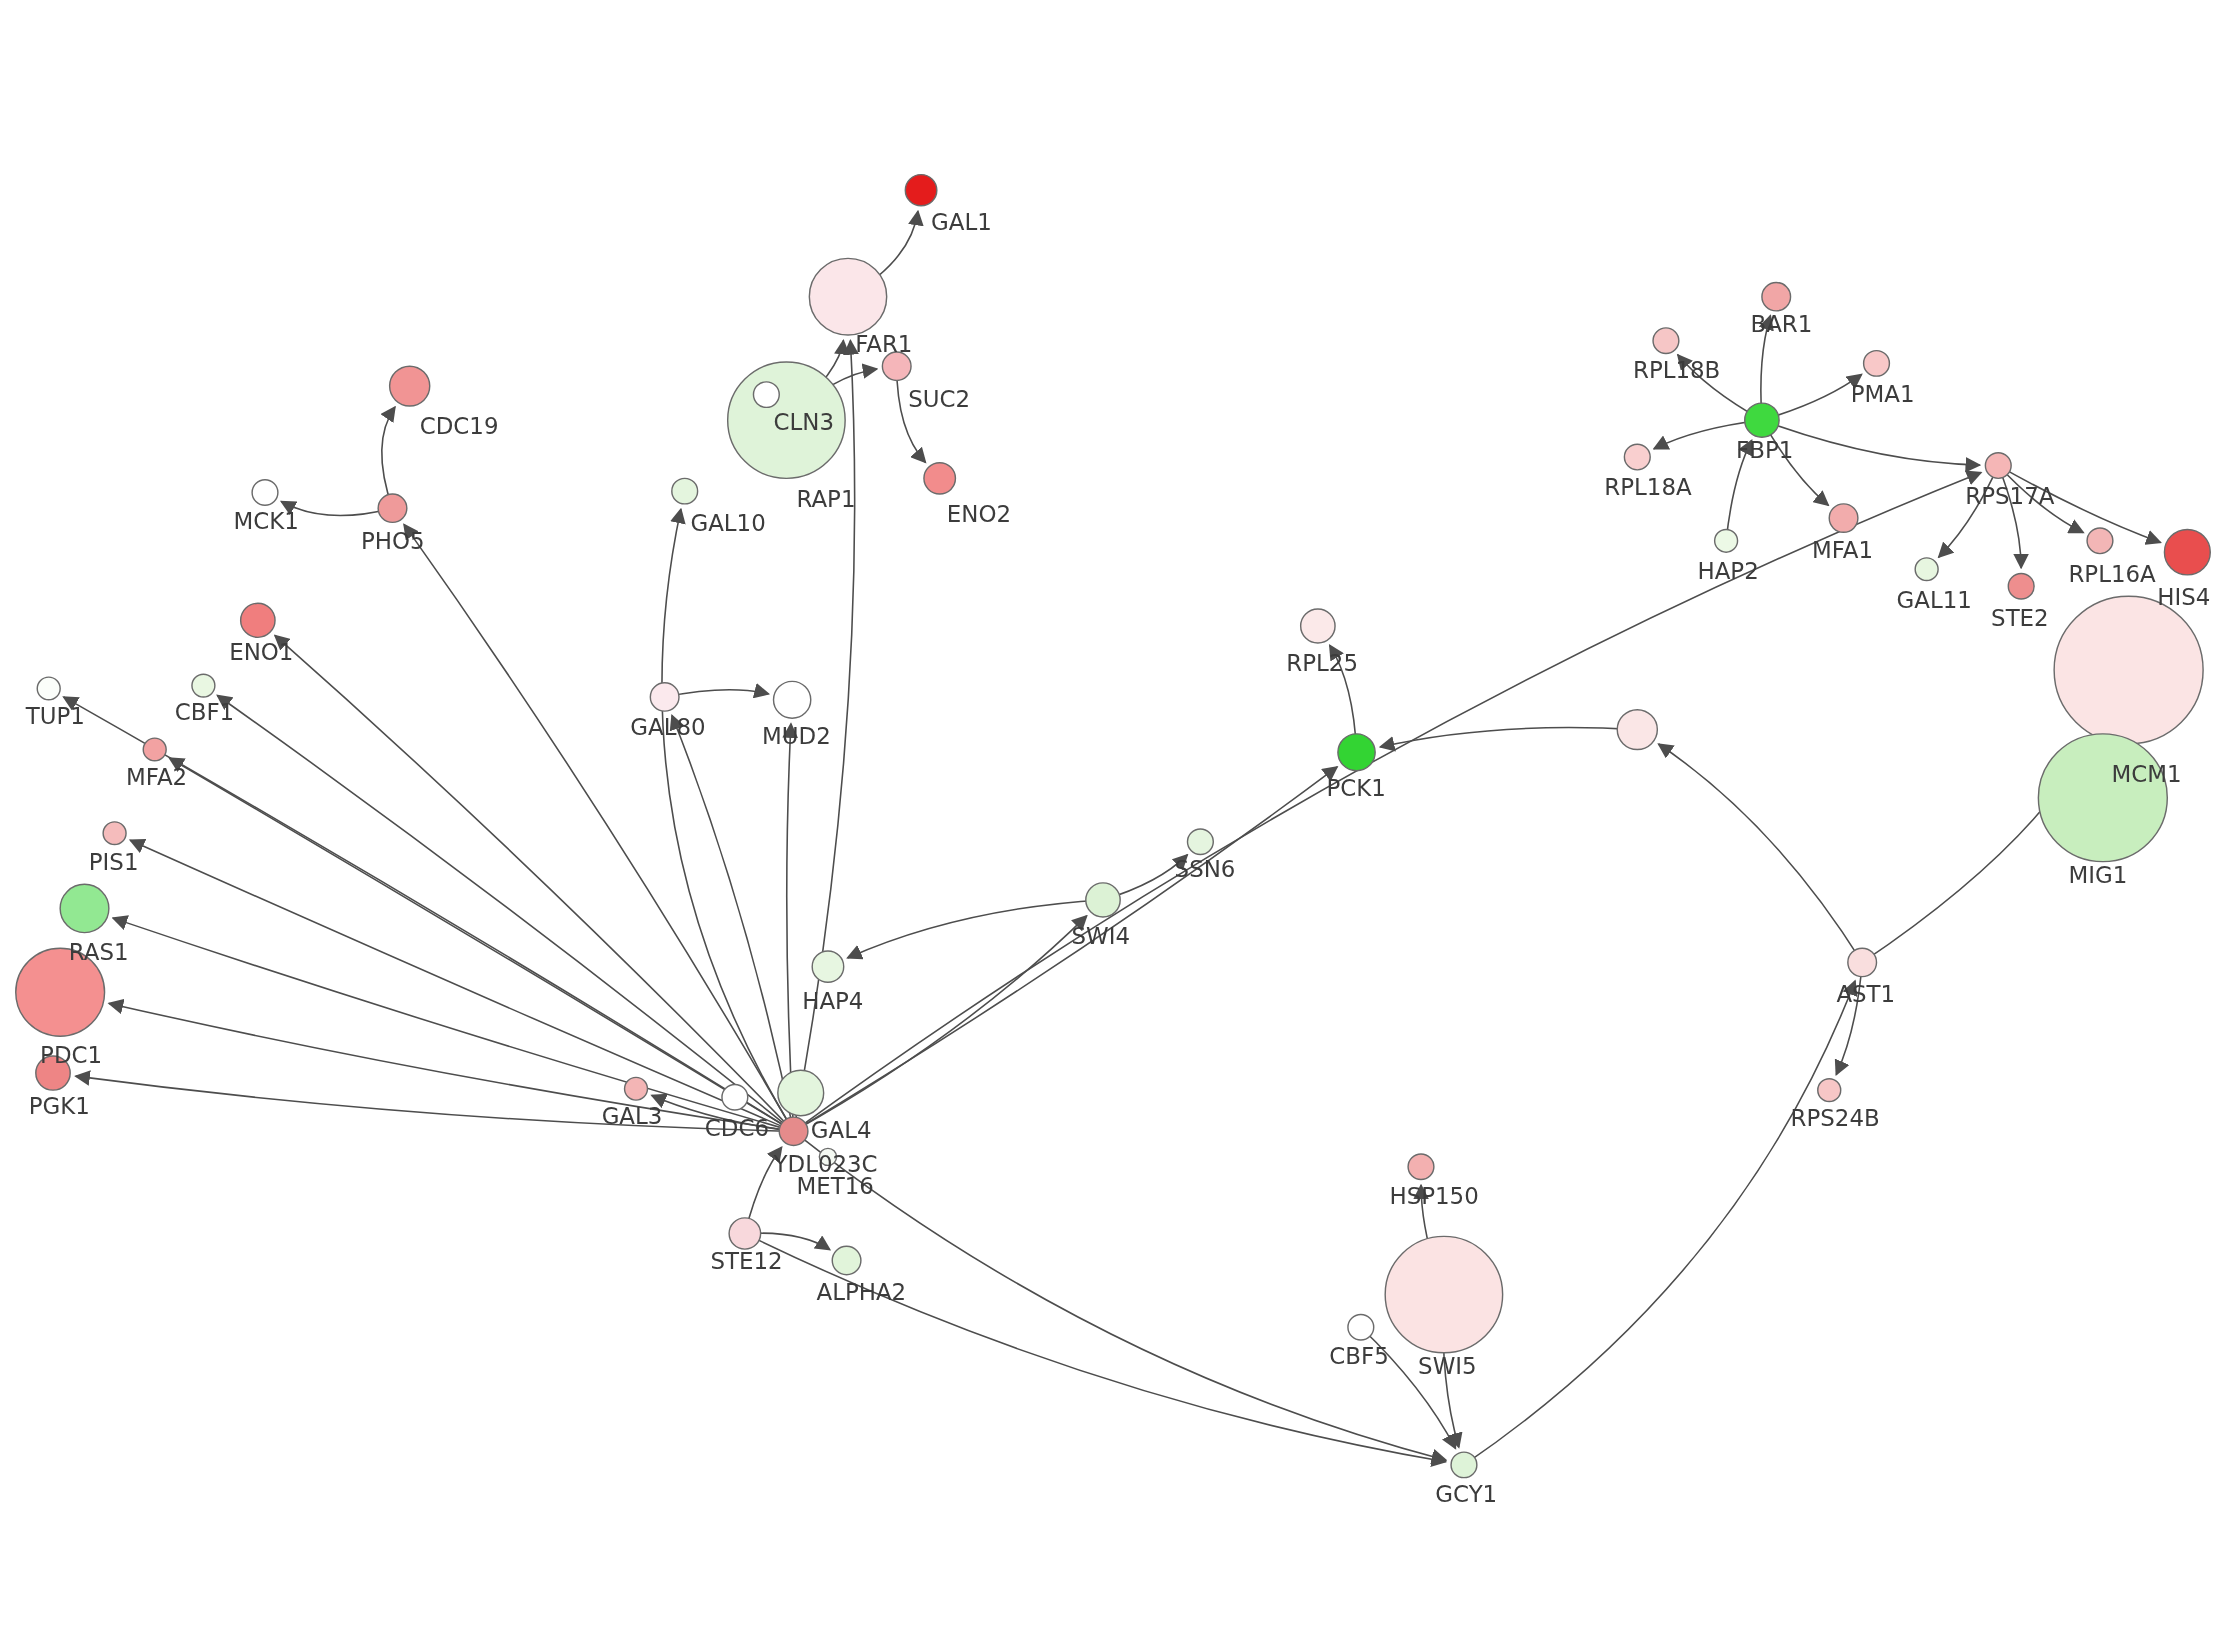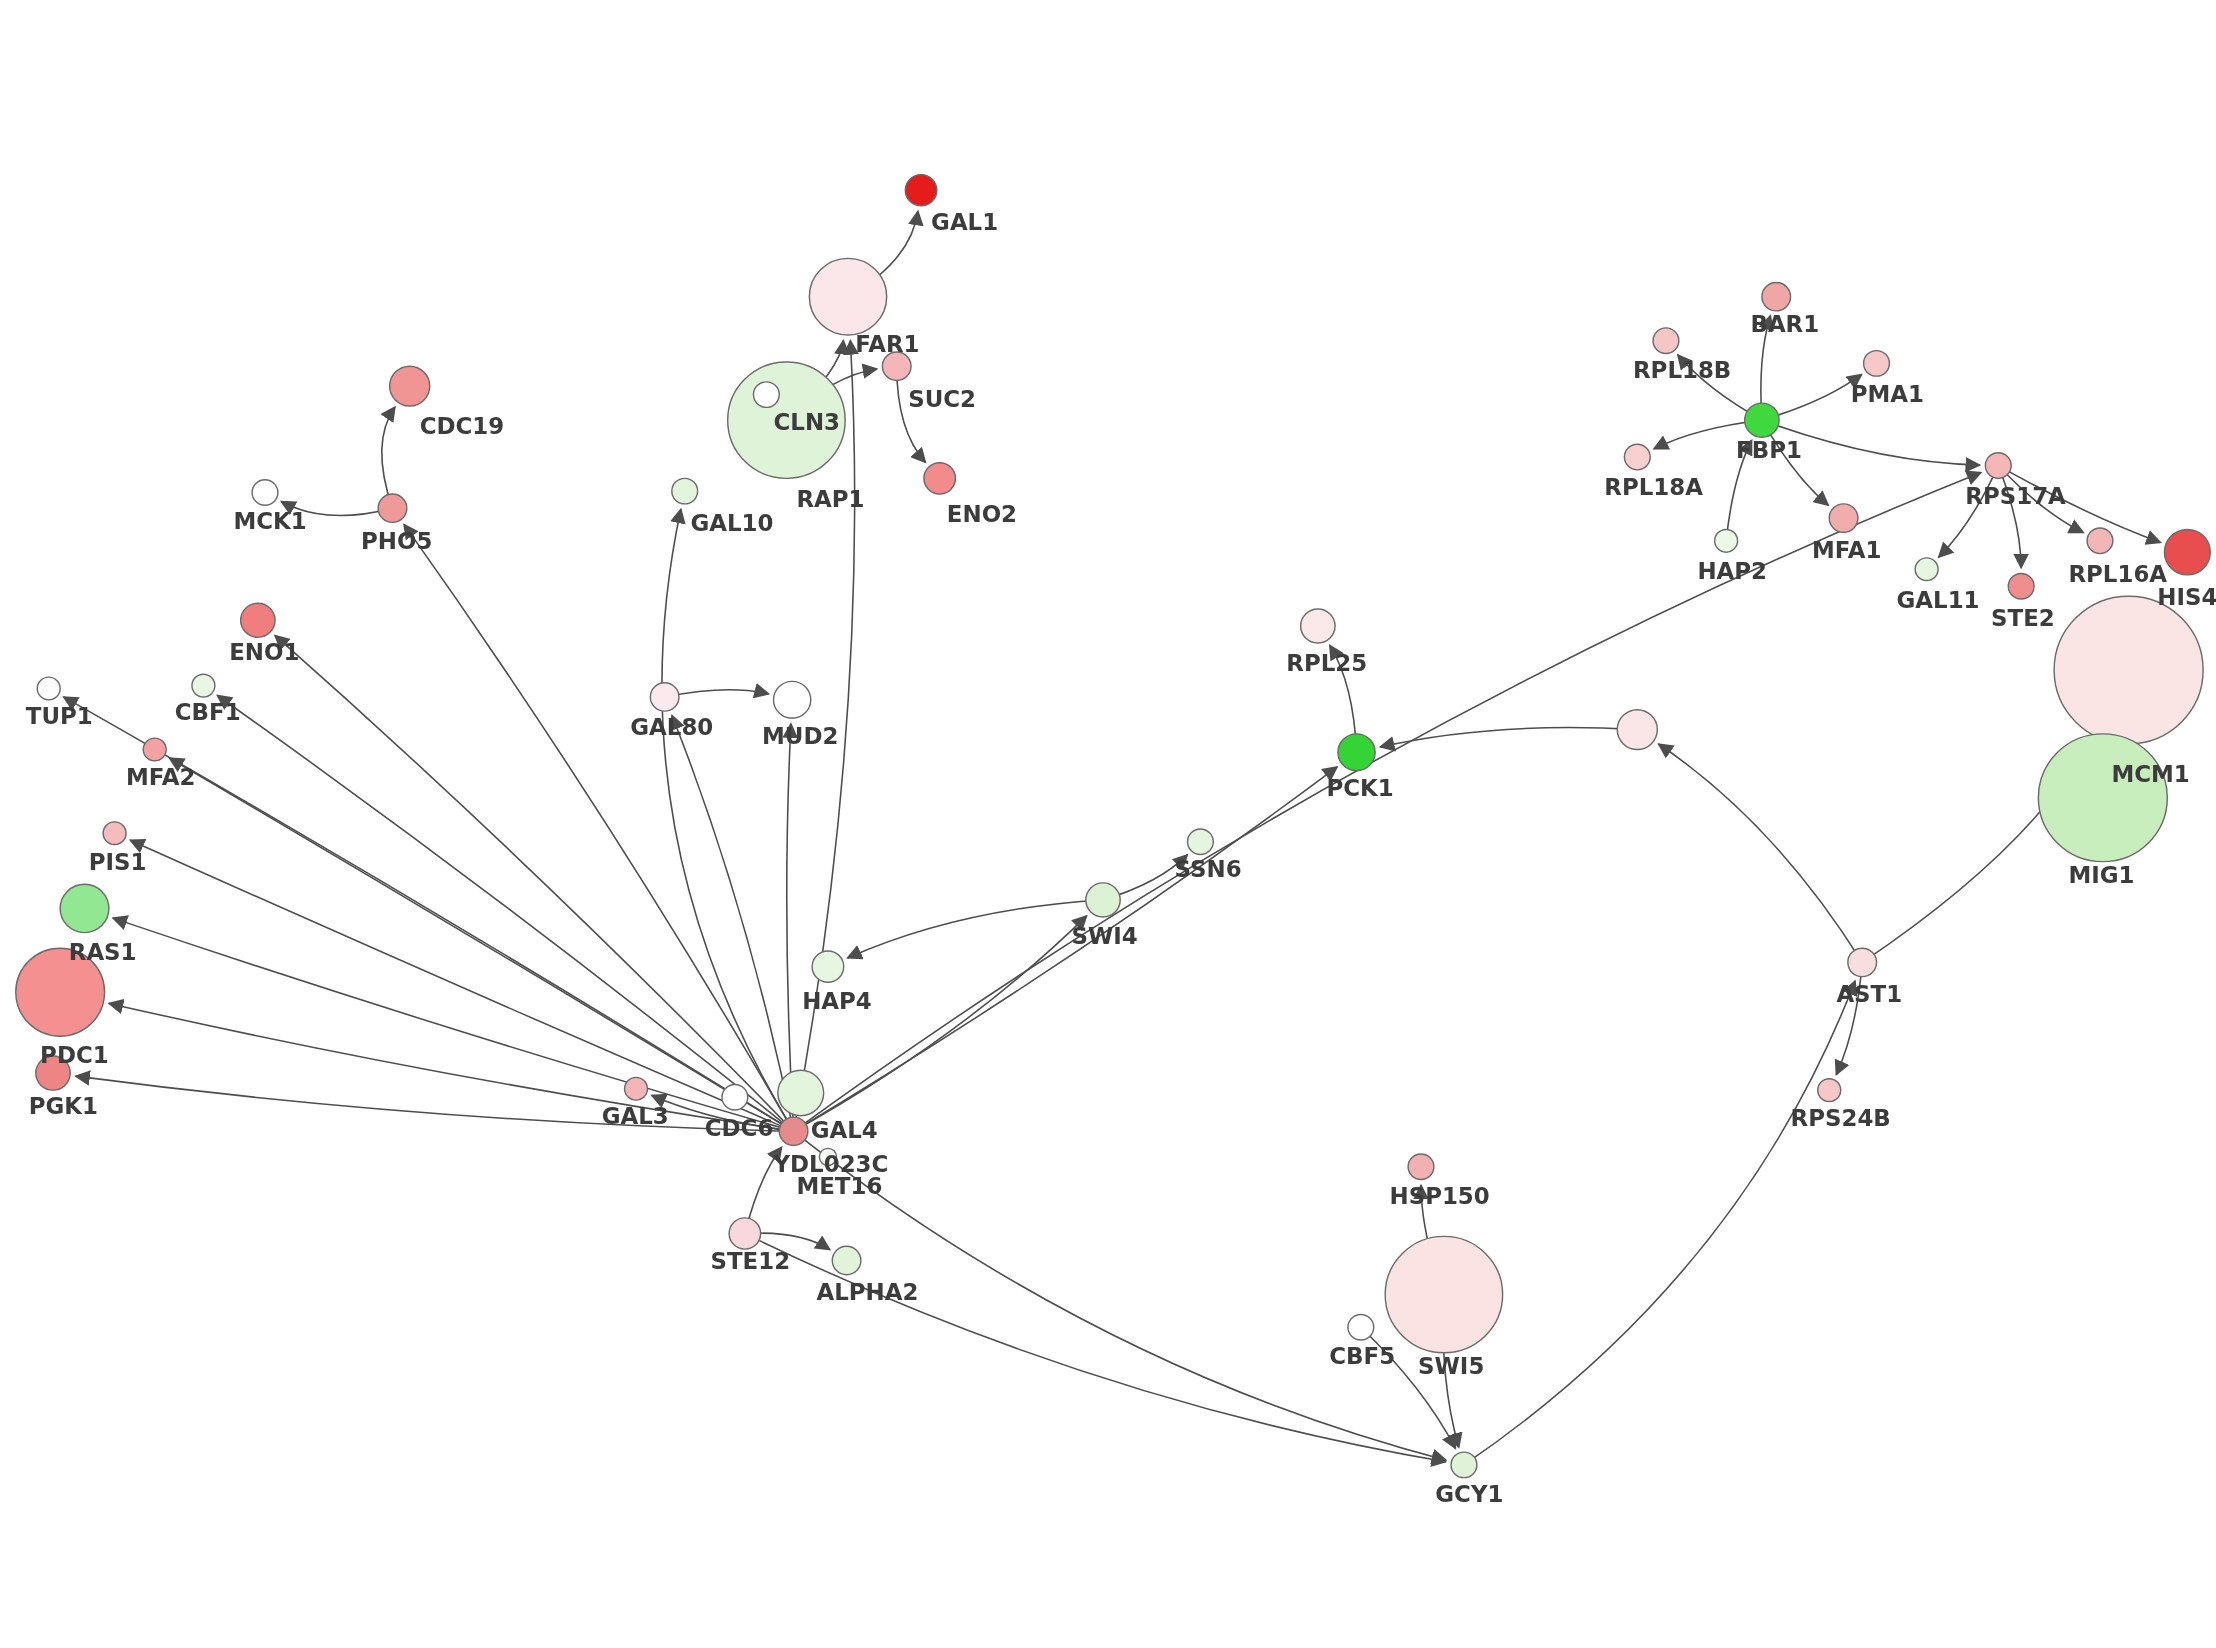--- a/index.html
+++ b/index.html
@@ -9,21 +9,20 @@
     width: 2216px;
     height: 1648px;
     overflow: hidden;
     font-family: "DejaVu Sans", sans-serif;
   }
   #canvas-wrap {
     position: absolute;
     inset: 0;
     width: 2216px;
     height: 1648px;
-    font-weight: bold;
   }
   svg { display: block; width: 2216px; height: 1648px; }
   .edge {
     fill: none;
     stroke: #4d4d4d;
     stroke-width: 1.1;
   }
   .node {
     stroke: #6b6b6b;
     stroke-width: 1;

